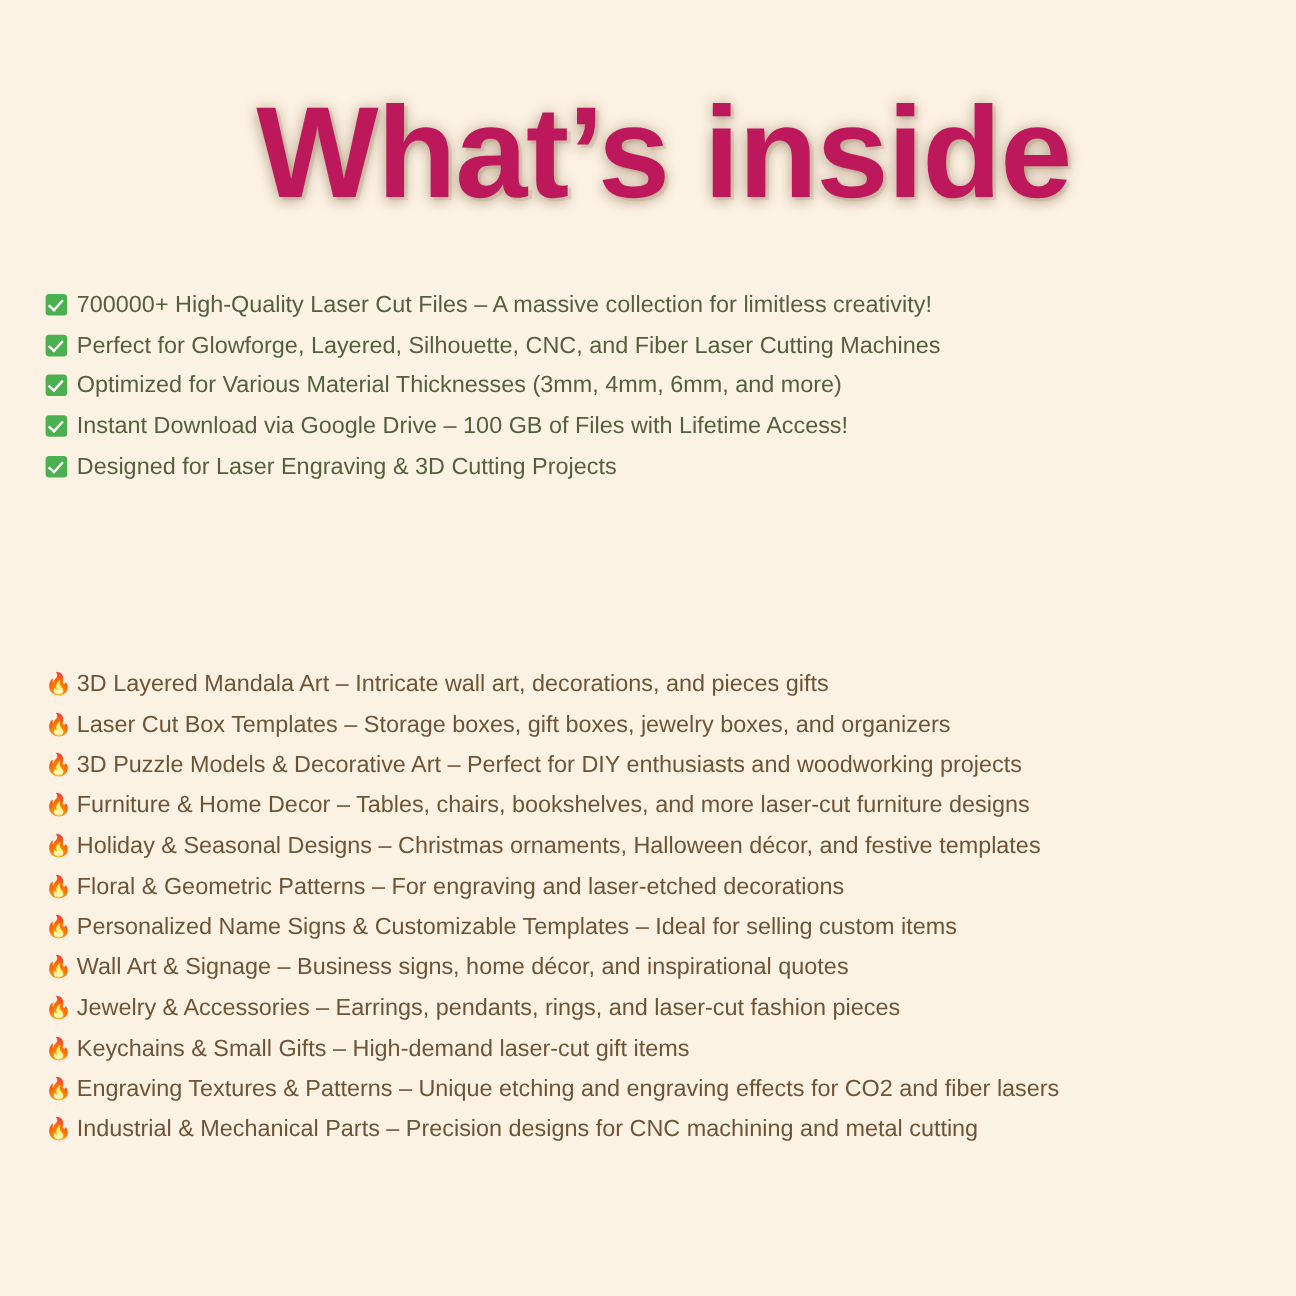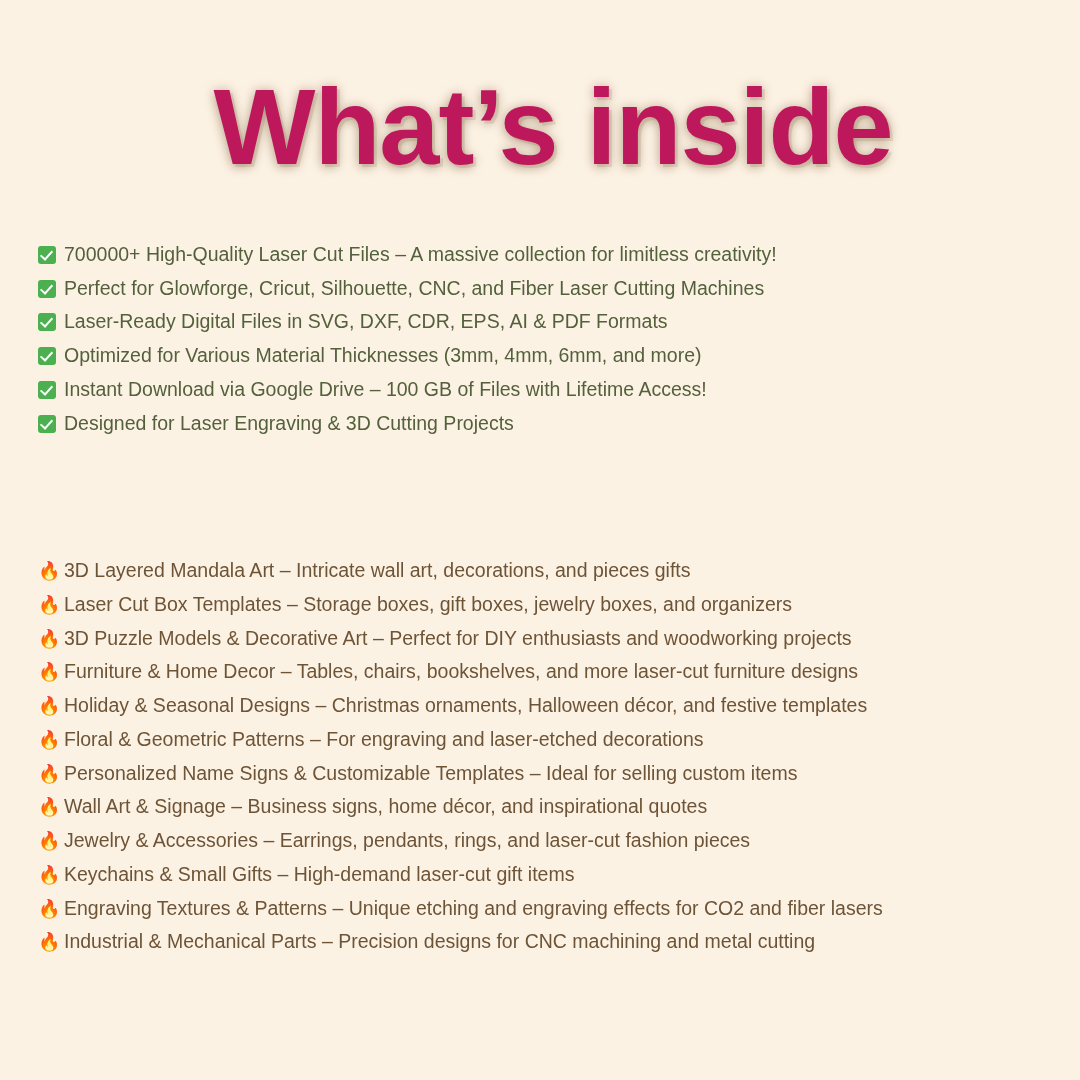--- a/index.html
+++ b/index.html
@@ -97,25 +97,21 @@
 
   <div class="title">What’s inside</div>
 
   <div class="list-block block-check">
       <div class="row check-row">
         <span class="bullet"><span class="check-mark"></span></span>
         <span class="txt">700000+ High-Quality Laser Cut Files – A massive collection for limitless creativity!</span>
       </div>
       <div class="row check-row">
         <span class="bullet"><span class="check-mark"></span></span>
-        <span class="txt">Perfect for Glowforge, Cricut, Silhouette, CNC, and Fiber Laser Cutting Machines</span>
-      </div>
-      <div class="row check-row">
-        <span class="bullet"><span class="check-mark"></span></span>
-        <span class="txt">Laser-Ready Digital Files in SVG, DXF, CDR, EPS, AI &amp; PDF Formats</span>
+        <span class="txt">Perfect for Glowforge, Layered, Silhouette, CNC, and Fiber Laser Cutting Machines</span>
       </div>
       <div class="row check-row">
         <span class="bullet"><span class="check-mark"></span></span>
         <span class="txt">Optimized for Various Material Thicknesses (3mm, 4mm, 6mm, and more)</span>
       </div>
       <div class="row check-row">
         <span class="bullet"><span class="check-mark"></span></span>
         <span class="txt">Instant Download via Google Drive – 100 GB of Files with Lifetime Access!</span>
       </div>
       <div class="row check-row">

